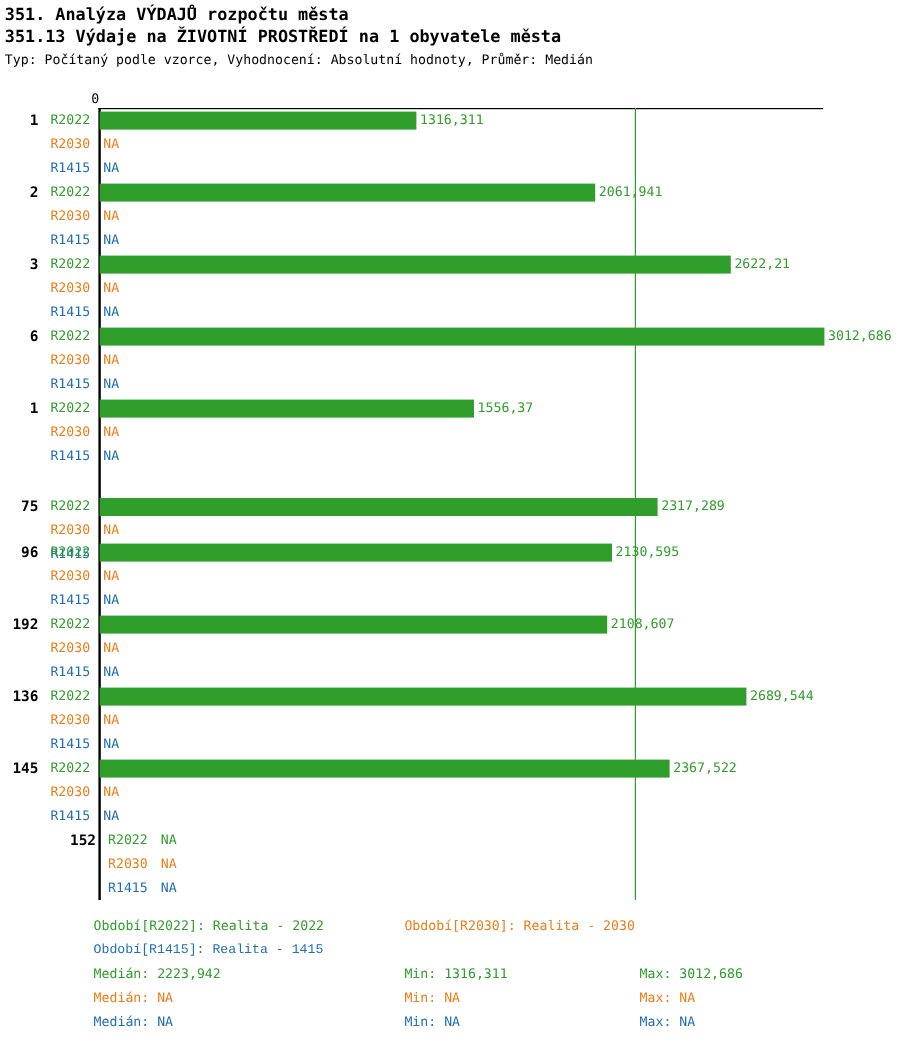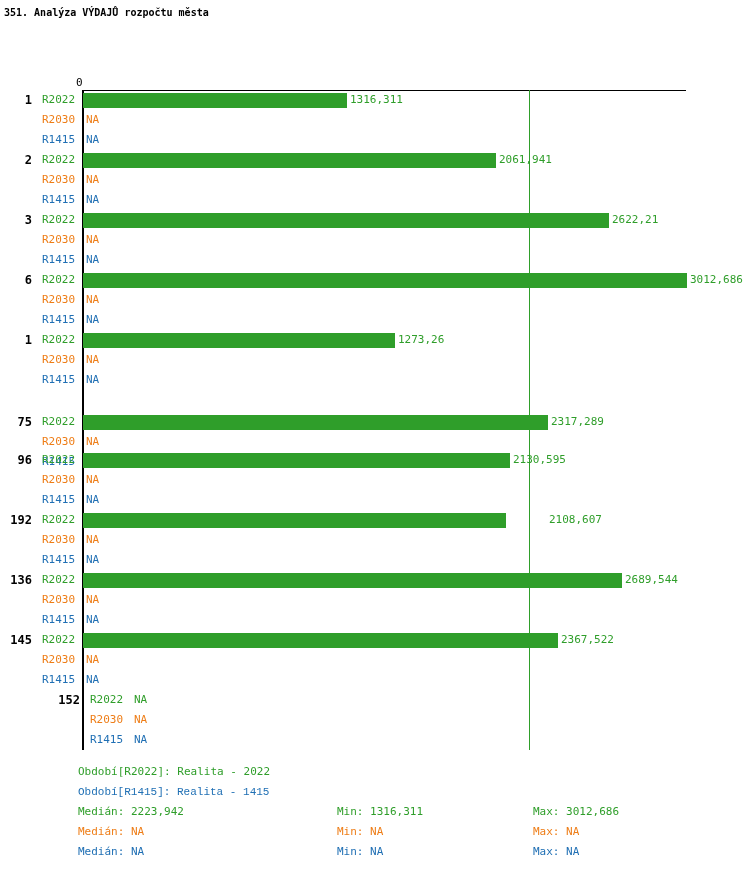--- a/index.html
+++ b/index.html
@@ -3,21 +3,21 @@
 <meta charset="utf-8">
 <style>
   html,body{margin:0;padding:0;}
   body{
     width:750px;height:872px;background:#ffffff;
     font-family:"DejaVu Sans Mono","Liberation Mono",monospace;
     -webkit-font-smoothing:none;
     overflow:hidden;position:relative;
   }
   .titles{padding:4px 0 0 4px;}
-  .t1{font-size:10px;font-weight:bold;color:#000;letter-spacing:0px;line-height:18px;}
+  .t1{font-size:14px;font-weight:bold;color:#000;letter-spacing:0px;line-height:18px;}
   .t2{font-size:14px;font-weight:bold;color:#000;letter-spacing:0px;line-height:19px;}
   .t3{font-size:11px;color:#000;line-height:15px;margin-top:1px;}
 
   .plot{position:absolute;left:0;top:76px;width:750px;height:680px;}
   .zero-label{position:absolute;left:76px;top:0px;font-size:11px;color:#000;}
   .axis-line{position:absolute;left:82px;top:14px;width:2px;background:#000;}
   .top-rule{position:absolute;left:82px;top:14px;height:1px;background:#000;width:604px;}
   .median-line{position:absolute;width:1px;background:#2f9e2a;top:14px;}
 
   .group{position:absolute;left:0;width:750px;height:60px;}
@@ -33,20 +33,22 @@
   .legend .lrow{position:relative;height:20px;text-align:right;}
   .legend .c1{position:absolute;left:78px;font-size:11px;line-height:20px;white-space:nowrap;}
   .legend .c2{position:absolute;left:337px;font-size:11px;line-height:20px;white-space:nowrap;}
   .legend .c3{position:absolute;left:533px;font-size:11px;line-height:20px;white-space:nowrap;}
 </style>
 </head>
 <body>
 
 <div class="titles">
   <div class="t1">351. Analýza VÝDAJŮ rozpočtu města</div>
+  <div class="t2">351.13 Výdaje na ŽIVOTNÍ PROSTŘEDÍ na 1 obyvatele města</div>
+  <div class="t3">Typ: Počítaný podle vzorce, Vyhodnocení: Absolutní hodnoty, Průměr: Medián</div>
 </div>
 
 <div class="plot" id="plot">
   <div class="zero-label">0</div>
   <div class="top-rule"></div>
   <div class="axis-line" id="axisline" style="height: 660px;"></div>
   <div class="median-line" id="medianline" style="left: 529px; height: 660px;"></div>
 <div class="group" style="top: 14px;">
       <div class="idx">1</div>
       <div class="row" style="top: 0px;">
@@ -109,21 +111,21 @@
       <div class="row" style="top: 40px;">
         <div class="serlabel s2">R1415</div>
         <div class="val s2" style="left: 86px;">NA</div>
       </div>
     </div>
     <div class="group" style="top: 254px;">
       <div class="idx">1</div>
       <div class="row" style="top: 0px;">
         <div class="serlabel s0">R2022</div>
         <div class="bar b0" style="width: 312px;"></div>
-        <div class="val s0" style="left: 398px;">1273,26</div>
+        <div class="val s0" style="left: 398px;">1556,37</div>
       </div>
       <div class="row" style="top: 20px;">
         <div class="serlabel s1">R2030</div>
         <div class="val s1" style="left: 86px;">NA</div>
       </div>
       <div class="row" style="top: 40px;">
         <div class="serlabel s2">R1415</div>
         <div class="val s2" style="left: 86px;">NA</div>
       </div>
     </div>
@@ -157,21 +159,21 @@
       <div class="row" style="top: 40px;">
         <div class="serlabel s2">R1415</div>
         <div class="val s2" style="left: 86px;">NA</div>
       </div>
     </div>
     <div class="group" style="top: 434px;">
       <div class="idx">192</div>
       <div class="row" style="top: 0px;">
         <div class="serlabel s0">R2022</div>
         <div class="bar b0" style="width: 423px;"></div>
-        <div class="val s0" style="left: 509px; margin-left: 40px;">2108,607</div>
+        <div class="val s0" style="left: 509px;">2108,607</div>
       </div>
       <div class="row" style="top: 20px;">
         <div class="serlabel s1">R2030</div>
         <div class="val s1" style="left: 86px;">NA</div>
       </div>
       <div class="row" style="top: 40px;">
         <div class="serlabel s2">R1415</div>
         <div class="val s2" style="left: 86px;">NA</div>
       </div>
     </div>
@@ -220,20 +222,21 @@
       <div class="row" style="top: 40px;">
         <div class="serlabel s2">R1415</div>
         <div class="val s2" style="left: 86px;">NA</div>
       </div>
     </div>
   </div>
 
 <div class="legend" id="legend">
     <div class="lrow">
       <div class="c1" style="color: rgb(47, 158, 42);">Období[R2022]: Realita - 2022</div>
+      <div class="c2" style="color: rgb(238, 125, 23);">Období[R2030]: Realita - 2030</div>
     </div>
     <div class="lrow">
       <div class="c1" style="color: rgb(31, 111, 180); font-family: Liberation Mono, monospace;">Období[R1415]: Realita - 1415</div>
     </div>
     <div class="lrow">
       <div class="c1" style="color: rgb(47, 158, 42);">Medián: 2223,942</div>
       <div class="c2" style="color: rgb(47, 158, 42);">Min: 1316,311</div>
       <div class="c3" style="color: rgb(47, 158, 42);">Max: 3012,686</div>
     </div>
     <div class="lrow">

